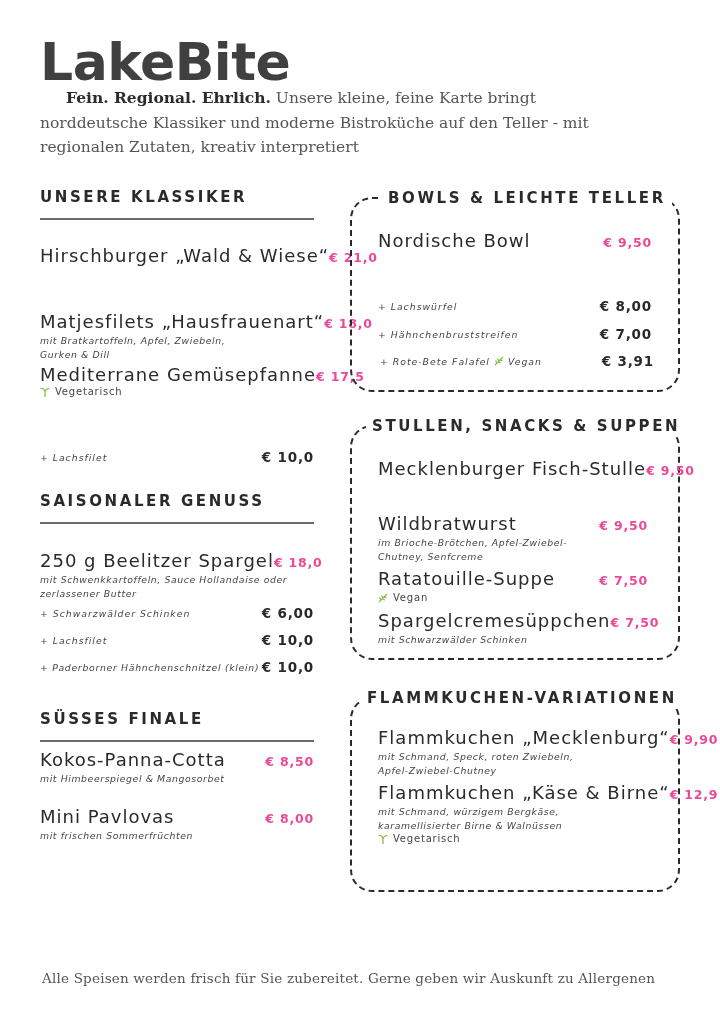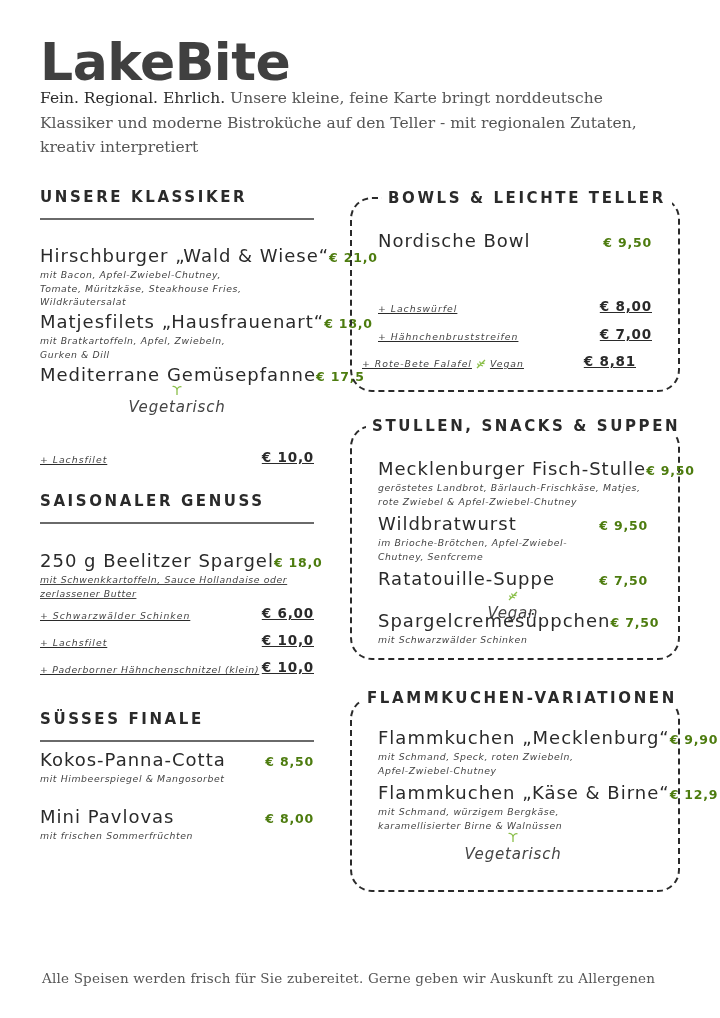--- a/index.html
+++ b/index.html
@@ -1,36 +1,36 @@
 <!DOCTYPE html>
 <html><head>
 <meta charset="utf-8">
 <style>
   * { box-sizing: border-box; margin: 0; padding: 0; }
   html, body { width: 720px; height: 1018px; background: #ffffff; }
   body { position: relative; font-family: "DejaVu Sans", sans-serif; color: #2b2b2b; overflow: hidden; }
 
   .brand { position: absolute; left: 40px; top: 38px; font-family: "DejaVu Sans", sans-serif; font-weight: bold; font-size: 52px; letter-spacing: -0.5px; color: #404040; line-height: 48px; }
   .intro { position: absolute; left: 40px; top: 86px; width: 600px; font-family: "DejaVu Serif", serif; font-size: 15.5px; line-height: 24.5px; color: #555; }
-  .intro b { color: #2b2b2b; font-weight: normal; }
+  .intro b { color: #2b2b2b; font-weight: bold; margin-left: 26px; }
 
   .sec-title { font-family: "DejaVu Sans", sans-serif; font-weight: bold; font-size: 15px; letter-spacing: 2.6px; color: #2a2a2a; }
   .left-head { position: absolute; left: 40px; width: 274px; }
   .left-head .sec-title { display: block; }
   .left-head .rule { height: 2px; background: #6a6a6a; margin-top: 12px; }
 
   .item { position: absolute; }
   .item .row { display: flex; justify-content: space-between; align-items: baseline; }
   .item .name { font-family: "DejaVu Sans", sans-serif; font-size: 18px; letter-spacing: 1px; color: #2a2a2a; white-space: nowrap; }
-  .item .price { font-family: "DejaVu Sans", sans-serif; font-weight: bold; font-size: 12.5px; letter-spacing: 0.8px; color: #4d7c0f; white-space: nowrap; }
+  .item .price { font-family: "DejaVu Sans", sans-serif; font-weight: bold; font-size: 12.5px; letter-spacing: 0.8px; color: #ec4899; white-space: nowrap; }
   .item .desc { font-family: "DejaVu Sans", sans-serif; font-style: italic; font-size: 9.3px; letter-spacing: 0.6px; line-height: 13.5px; color: #444; margin-top: 2px; }
-  .tag { font-family: "DejaVu Sans", sans-serif; font-style: italic; font-size: 15px; letter-spacing: 0.8px; color: #444; display: flex; align-items: center; gap: 5px; line-height: 14px; flex-direction: column; }
+  .tag { font-family: "DejaVu Sans", sans-serif; font-size: 10px; letter-spacing: 0.8px; color: #444; display: flex; align-items: center; gap: 5px; line-height: 14px; }
   .leaf { display: inline-block; width: 10px; height: 10px; }
 
-  .addon { position: absolute; display: flex; justify-content: space-between; align-items: flex-end; text-decoration: underline; }
+  .addon { position: absolute; display: flex; justify-content: space-between; align-items: center; }
   .addon .aname { font-family: "DejaVu Sans", sans-serif; font-style: italic; font-size: 9.3px; letter-spacing: 1px; color: #444; white-space: nowrap; display: flex; align-items: center; gap: 4px; }
   .addon .aprice { font-family: "DejaVu Sans", sans-serif; font-weight: bold; font-size: 13.5px; letter-spacing: 0.8px; color: #2a2a2a; }
 
   .box { position: absolute; border: 2px dashed #2a2a2a; border-radius: 22px; }
   .box-title { position: absolute; background: #fff; padding: 0 6px; white-space: nowrap; }
 
   .footer { position: absolute; left: 42px; top: 970px; font-family: "DejaVu Serif", serif; font-size: 13.5px; letter-spacing: 0.2px; color: #555; white-space: nowrap; }
 </style>
 </head>
 <body>
@@ -41,21 +41,20 @@
 <div class="left-head" style="top:188px;">
   <span class="sec-title">UNSERE KLASSIKER</span>
   <div class="rule"></div>
 </div>
 
 <div class="item" style="left:40px; top:245px; width:274px;">
   <div class="row">
       <span class="name">Hirschburger „Wald &amp; Wiese“</span>
       <span class="price">€ 21,0</span>
     </div>
-  <div class="desc" style="width:220px;">mit Bacon, Apfel-Zwiebel-Chutney, Tomate, Müritzkäse, Steakhouse Fries, Wildkräutersalat</div>
 </div>
 
 <div class="item" style="left:40px; top:311px; width:274px;">
   <div class="row">
       <span class="name">Matjesfilets „Hausfrauenart“</span>
       <span class="price">€ 18,0</span>
     </div>
   <div class="desc" style="width:200px;">mit Bratkartoffeln, Apfel, Zwiebeln, Gurken &amp; Dill</div>
 </div>
 
@@ -80,21 +79,21 @@
 <div class="left-head" style="top:492px;">
   <span class="sec-title">SAISONALER GENUSS</span>
   <div class="rule"></div>
 </div>
 
 <div class="item" style="left:40px; top:550px; width:274px;">
   <div class="row">
       <span class="name">250 g Beelitzer Spargel</span>
       <span class="price">€ 18,0</span>
     </div>
-  <div class="desc" style="width:250px;text-decoration:underline;">mit Schwenkkartoffeln, Sauce Hollandaise oder zerlassener Butter</div>
+  <div class="desc" style="width:250px;">mit Schwenkkartoffeln, Sauce Hollandaise oder zerlassener Butter</div>
 </div>
 
 <div class="addon" style="left:40px; top:605px; width:274px;">
   <span class="aname">+ Schwarzwälder Schinken</span>
   <span class="aprice">€ 6,00</span>
 </div>
 <div class="addon" style="left:40px; top:632px; width:274px;">
   <span class="aname">+ Lachsfilet</span>
   <span class="aprice">€ 10,0</span>
 </div>
@@ -135,42 +134,41 @@
     </div>
 </div>
 <div class="addon" style="left:378px; top:298px; width:274px;">
   <span class="aname">+ Lachswürfel</span>
   <span class="aprice">€ 8,00</span>
 </div>
 <div class="addon" style="left:378px; top:326px; width:274px;">
   <span class="aname">+ Hähnchenbruststreifen</span>
   <span class="aprice">€ 7,00</span>
 </div>
-<div class="addon" style="left:362px; top:353px; width:274px;">
+<div class="addon" style="left:380px; top:353px; width:274px;">
   <span class="aname">
     <span>+ Rote-Bete Falafel</span>
     <svg class="leaf" viewBox="0 0 10 10">
         <path d="M1 9 L9 1 M3 7 L1.5 4.5 M5 5 L3.5 2.5 M4 6 L7 7 M6 4 L8.5 4.5" stroke="#8bbf4a" stroke-width="1.3" fill="none"></path>
       </svg>
     <span>Vegan</span>
   </span>
-  <span class="aprice">€ 8,81</span>
+  <span class="aprice">€ 3,91</span>
 </div>
 
 <div class="box" style="left:350px; top:425px; width:330px; height:235px;"></div>
 <div class="box-title" style="left:366px; top:416px;">
   <span class="sec-title">STULLEN, SNACKS &amp; SUPPEN</span>
 </div>
 
 <div class="item" style="left:378px; top:458px; width:270px;">
   <div class="row">
       <span class="name">Mecklenburger Fisch-Stulle</span>
       <span class="price">€ 9,50</span>
     </div>
-  <div class="desc" style="width:270px;">geröstetes Landbrot, Bärlauch-Frischkäse, Matjes, rote Zwiebel &amp; Apfel-Zwiebel-Chutney</div>
 </div>
 <div class="item" style="left:378px; top:513px; width:270px;">
   <div class="row">
       <span class="name">Wildbratwurst</span>
       <span class="price">€ 9,50</span>
     </div>
   <div class="desc" style="width:200px;">im Brioche-Brötchen, Apfel-Zwiebel-Chutney, Senfcreme</div>
 </div>
 <div class="item" style="left:378px; top:568px; width:270px;">
   <div class="row">

